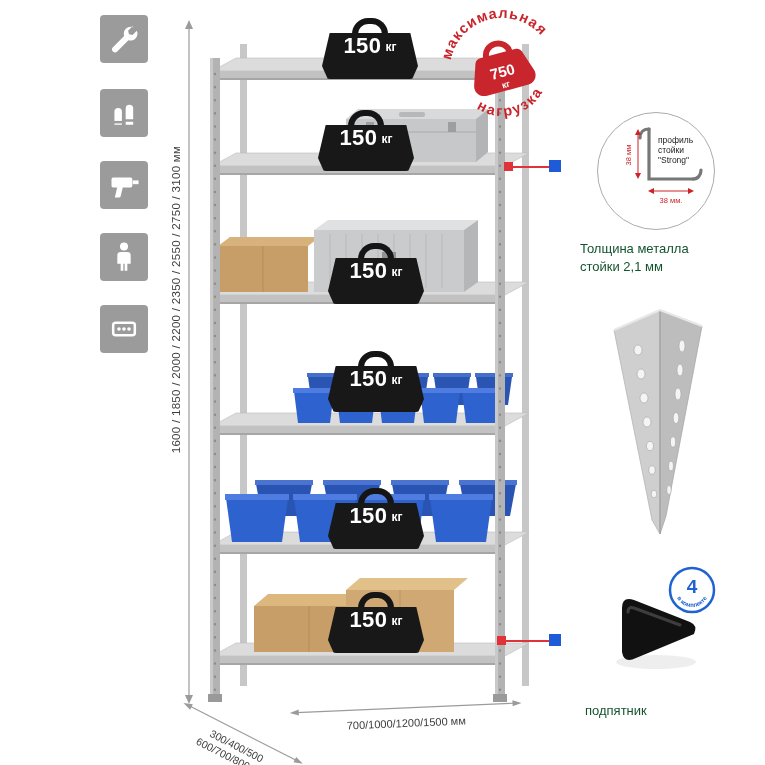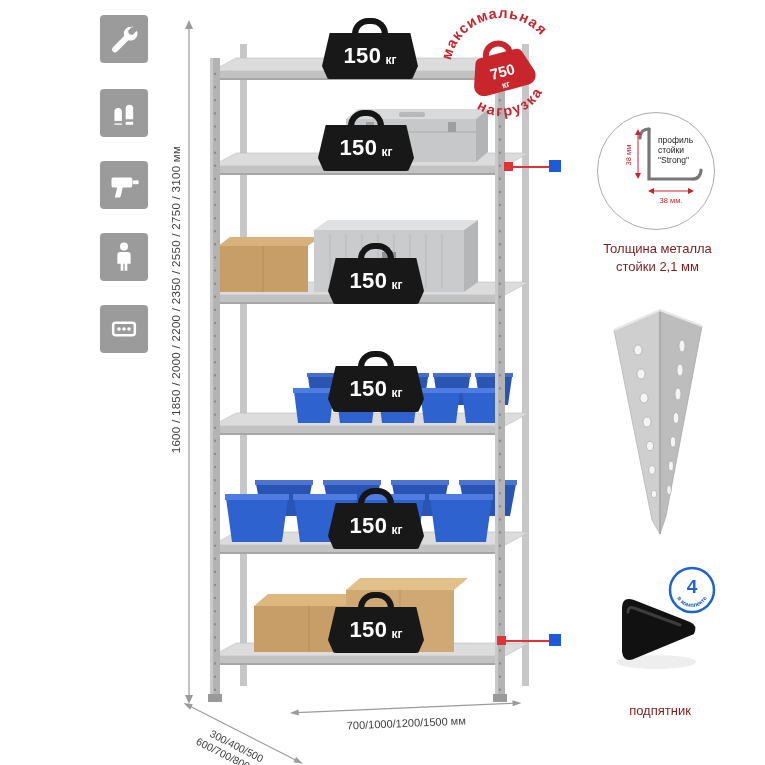--- a/index.html
+++ b/index.html
@@ -14,33 +14,33 @@
   
   .height-label{position:absolute;left:170px;top:582px;width:565px;transform:rotate(-90deg);
                 transform-origin:0 0;text-align:center;font-size:11.5px;color:#3f3f3f;letter-spacing:.3px;}
 
   
   .wb{position:absolute;width:96px;z-index:5;}
   .wb-handle{width:36px;height:18px;border:6px solid #151515;border-bottom:none;
              border-radius:16px 16px 0 0;margin:0 auto;box-sizing:border-box;}
   .wb-body{margin-top:-3px;height:46px;background:#181818;border-radius:8px;
            clip-path:polygon(8% 0,92% 0,100% 72%,94% 100%,6% 100%,0 72%);
-           display:flex;align-items:center;justify-content:center;gap:4px;color:#fff;}
+           display:flex;justify-content:center;gap:4px;color:#fff;}
   .wb-num{font-size:22px;font-weight:bold;letter-spacing:.5px;}
   .wb-unit{font-size:12px;font-weight:bold;margin-top:7px;}
 
   
   .mk-red{position:absolute;width:9px;height:9px;background:#e03238;z-index:4;}
   .mk-blue{position:absolute;width:12px;height:12px;background:#1e5bd6;z-index:4;}
   .mk-line{position:absolute;height:2px;background:#e03238;z-index:3;}
 
   
   .detail-circle{position:absolute;left:597px;top:112px;width:118px;height:118px;border:1px solid #ababab;
                  border-radius:50%;box-sizing:border-box;}
-  .caption{position:absolute;text-align:center;font-size:13px;color:#7f1d1d;line-height:1.35;}
+  .caption{position:absolute;text-align:left;font-size:13px;color:#14532d;line-height:1.35;}
 
   
   .depth-dim{position:absolute;left:188px;top:694px;width:134px;transform:rotate(27deg);
              transform-origin:0 0;text-align:center;z-index:2;}
   .width-dim{position:absolute;left:290px;top:703px;width:232px;transform:rotate(-2.5deg);
              transform-origin:0 50%;text-align:center;z-index:2;}
   .dim-text{font-size:10.5px;color:#3e3e3e;line-height:1.25;}
   .dim-text-lg{font-size:11px;color:#3e3e3e;margin-top:1px;}
 
   .stamp{position:absolute;left:436px;top:4px;z-index:6;}

